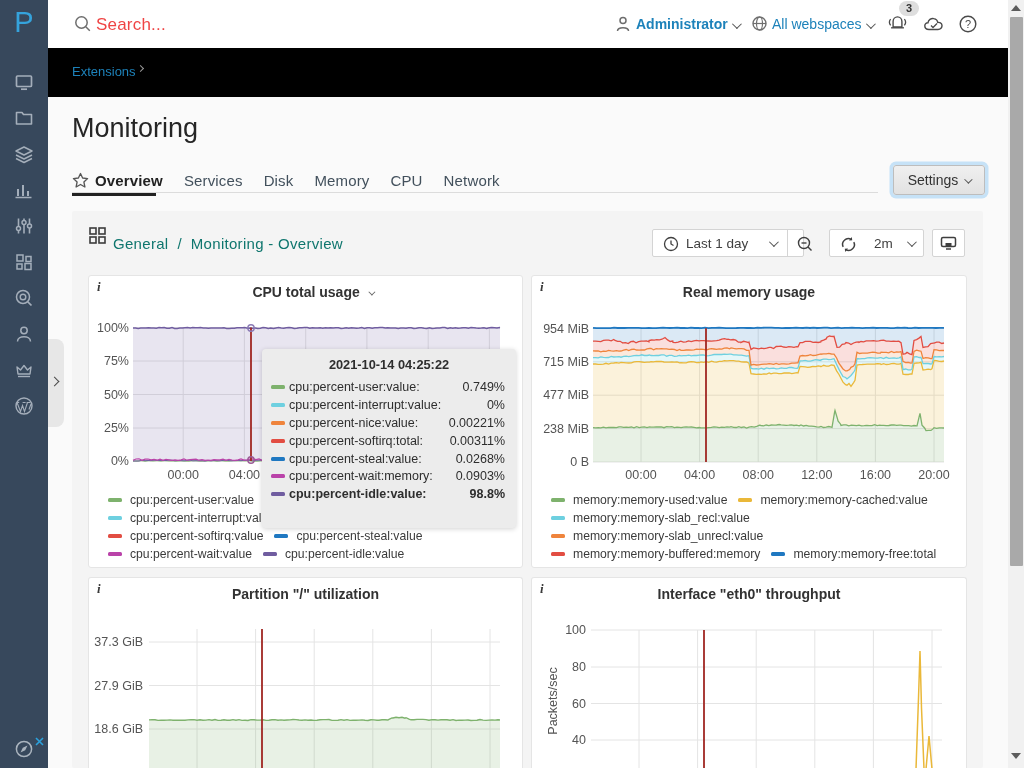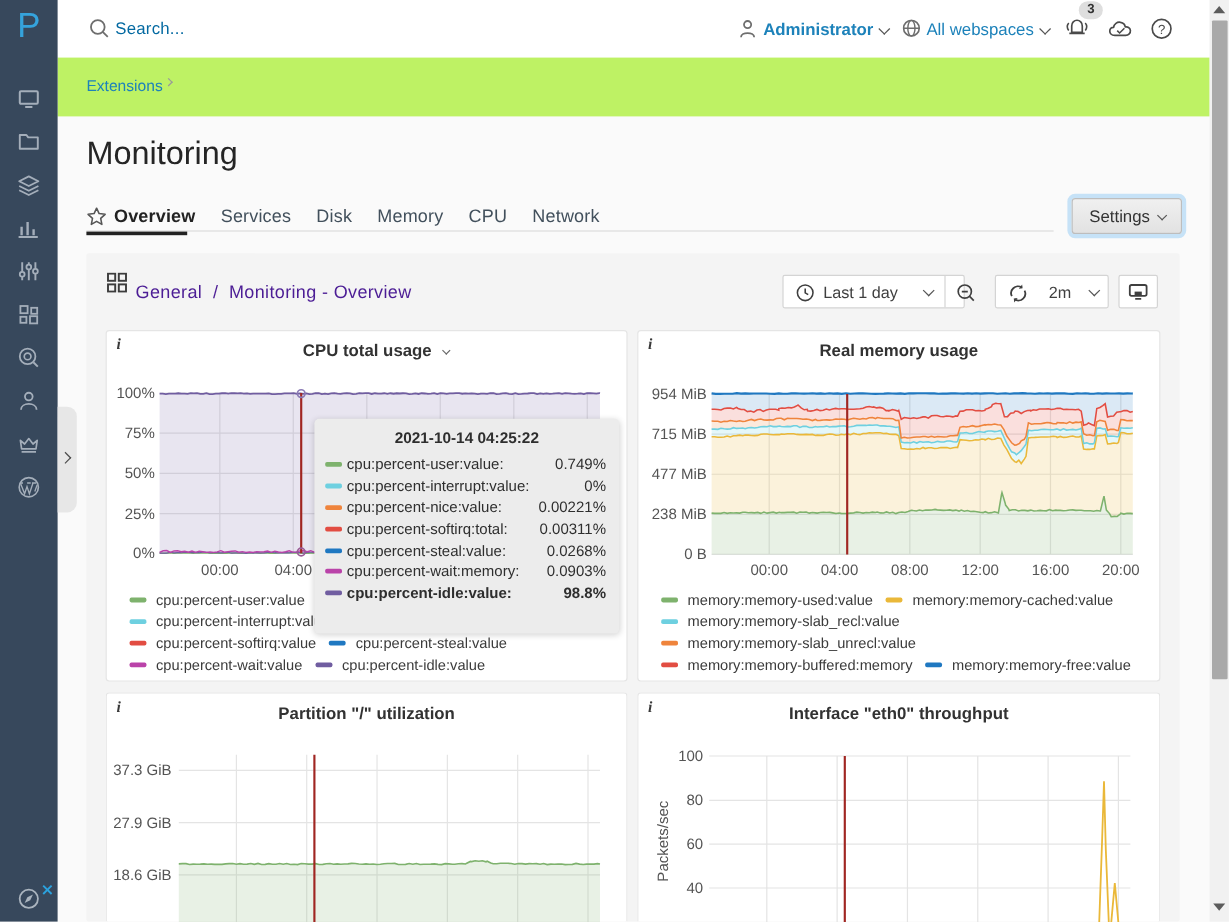--- a/index.html
+++ b/index.html
@@ -6,42 +6,42 @@
 html,body { width:1024px; height:768px; overflow:hidden; font-family:"Liberation Sans", sans-serif; background:#fafafa; }
 .abs { position:absolute; }
 
 #sidebar { position:absolute; left:0; top:0; width:48px; height:768px; background:#37485c; }
 #logo { position:absolute; left:0; top:6px; width:48px; text-align:center; color:#35a3dc; font-size:29px; font-weight:500; }
 .sic { position:absolute; left:14px; width:20px; height:20px; }
 #sidetab { position:absolute; left:48px; top:339px; width:16px; height:88px; background:#e7e7e7; border-radius:0 8px 8px 0; }
 #sidetab:after { content:""; position:absolute; left:3px; top:39px; width:6px; height:6px; border-top:1.6px solid #4a4a4a; border-right:1.6px solid #4a4a4a; transform:rotate(45deg); }
 
 #topbar { position:absolute; left:48px; top:0; width:960px; height:48px; background:#fff; }
-#search-t { position:absolute; left:48px; top:15px; font-size:14px; color:#0369a1; letter-spacing:0.2px; }
+#search-t { position:absolute; left:48px; top:15px; font-size:17px; color:#ef4444; letter-spacing:0.2px; }
 .blue { color:#1d82ba; }
 #adm { position:absolute; left:588px; top:16px; font-size:14px;font-weight:bold; }
 #aws { position:absolute; left:724px; top:16px; font-size:14px; }
 .carr { display:inline-block; width:7px; height:7px; border-right:1.6px solid #555; border-bottom:1.6px solid #555; transform:rotate(45deg) translateY(-2px); margin-left:4px; vertical-align:middle; }
 #badge3 { position:absolute; left:851px; top:1px; width:20px; height:15px; background:#dedede; border-radius:8px; font-size:11px; color:#333; text-align:center; line-height:15px; font-weight:bold; }
 
-#bcrumb { position:absolute; left:48px; top:48px; width:960px; height:49px; background:#bef264; }
+#bcrumb { position:absolute; left:48px; top:48px; width:960px; height:49px; background:#000000; }
 #bcrumb .t { position:absolute; left:24px; top:16px; font-size:13px; }
 #bcrumb .c { position:absolute; left:90px; top:17.5px; width:5px; height:5px; border-top:1.4px solid #999; border-right:1.4px solid #999; transform:rotate(45deg); }
 
 #h1 { position:absolute; left:72px; top:113px; font-size:27px; color:#252525; font-weight:400; }
 #tabs { position:absolute; left:72px; top:172px; font-size:15px; letter-spacing:0.15px; color:#42505c; }
 #tabs span { margin-right:21px; }
 #tabs .act { color:#222; font-weight:bold; }
 #tabline { position:absolute; left:72px; top:192px; width:806px; height:1px; background:#dcdcdc; }
 #tabuline { position:absolute; left:72px; top:193px; width:84px; height:2.5px; background:#222; }
 #setbtn { position:absolute; left:893px; top:165px; width:92px; height:30px; background:linear-gradient(#f0f0f0,#e2e2e2); border:1px solid #bdbdbd; border-radius:3px; font-size:14px; color:#333; text-align:center; line-height:28px; box-shadow:0 0 0 3.5px #c6e2f7; }
 #setbtn .carr { width:6px; height:6px; margin-left:6px; }
 
 #dash { position:absolute; left:72px; top:211px; width:911px; height:557px; background:#f4f4f4; border-radius:2px; }
-#dtitle { position:absolute; left:41px; top:24px; font-size:15px; color:#4c1d95; letter-spacing:0.3px; }
+#dtitle { position:absolute; left:41px; top:24px; font-size:15px; color:#0f766e; letter-spacing:0.3px; }
 .gbtn { position:absolute; top:18px; height:28px; background:#fff; border:1px solid #d4d4d4; border-radius:2px; font-size:13.5px; color:#3f3f3f; }
 .panel { position:absolute; background:#fff; border:1px solid #e5e5e5; border-radius:3px; }
 .ptitle { position:absolute; left:0; right:0; top:8px; text-align:center; font-size:14px; font-weight:bold; color:#323232; }
 .pinfo { position:absolute; left:8px; top:3px; font-family:"Liberation Serif",serif; font-weight:bold; font-style:italic; font-size:13px; color:#3a3a3a; }
 .lrow { display:flex; justify-content:flex-start; padding-left:19px; height:18px; align-items:center; font-size:12.2px; color:#3b3b3b; }
 .litem { display:flex; align-items:center; margin-right:11px; white-space:nowrap; }
 .ldash { display:inline-block; width:14px; height:4px; border-radius:1.5px; margin-right:8px; }
 
 #ttip { position:absolute; left:262px; top:349px; width:254px; height:179px; background:#ececec; border-radius:4px; box-shadow:0 1px 5px rgba(0,0,0,0.18); z-index:30; font-size:12.5px; color:#2e2e2e; padding-top:8px; }
 .tt-title { text-align:center; font-weight:bold; font-size:12.8px; margin-bottom:6px; color:#2e2e2e; }
@@ -348,21 +348,21 @@
           <span>memory:memory-slab_unrecl:value</span>
         </span>
       </div>
       <div class="lrow">
         <span class="litem">
           <span class="ldash" style="background:#e24d42"></span>
           <span>memory:memory-buffered:memory</span>
         </span>
         <span class="litem">
           <span class="ldash" style="background:#1f78c1"></span>
-          <span>memory:memory-free:value</span>
+          <span>memory:memory-free:total</span>
         </span>
       </div>
     </div>
 </div>
 <div class="panel" style="left:88px;top:577px;width:435px;height:191px;border-bottom:none;border-radius:3px 3px 0 0;">
   <div class="pinfo">i</div>
   <div class="ptitle">Partition "/" utilization</div>
   <svg width="435" height="191" viewBox="0 0 435 191" style="position:absolute;left:0;top:0">
       <line x1="60" y1="64" x2="411" y2="64" stroke="#e4e4e4" stroke-width="1"></line>
       <line x1="60" y1="107.5" x2="411" y2="107.5" stroke="#e4e4e4" stroke-width="1"></line>

